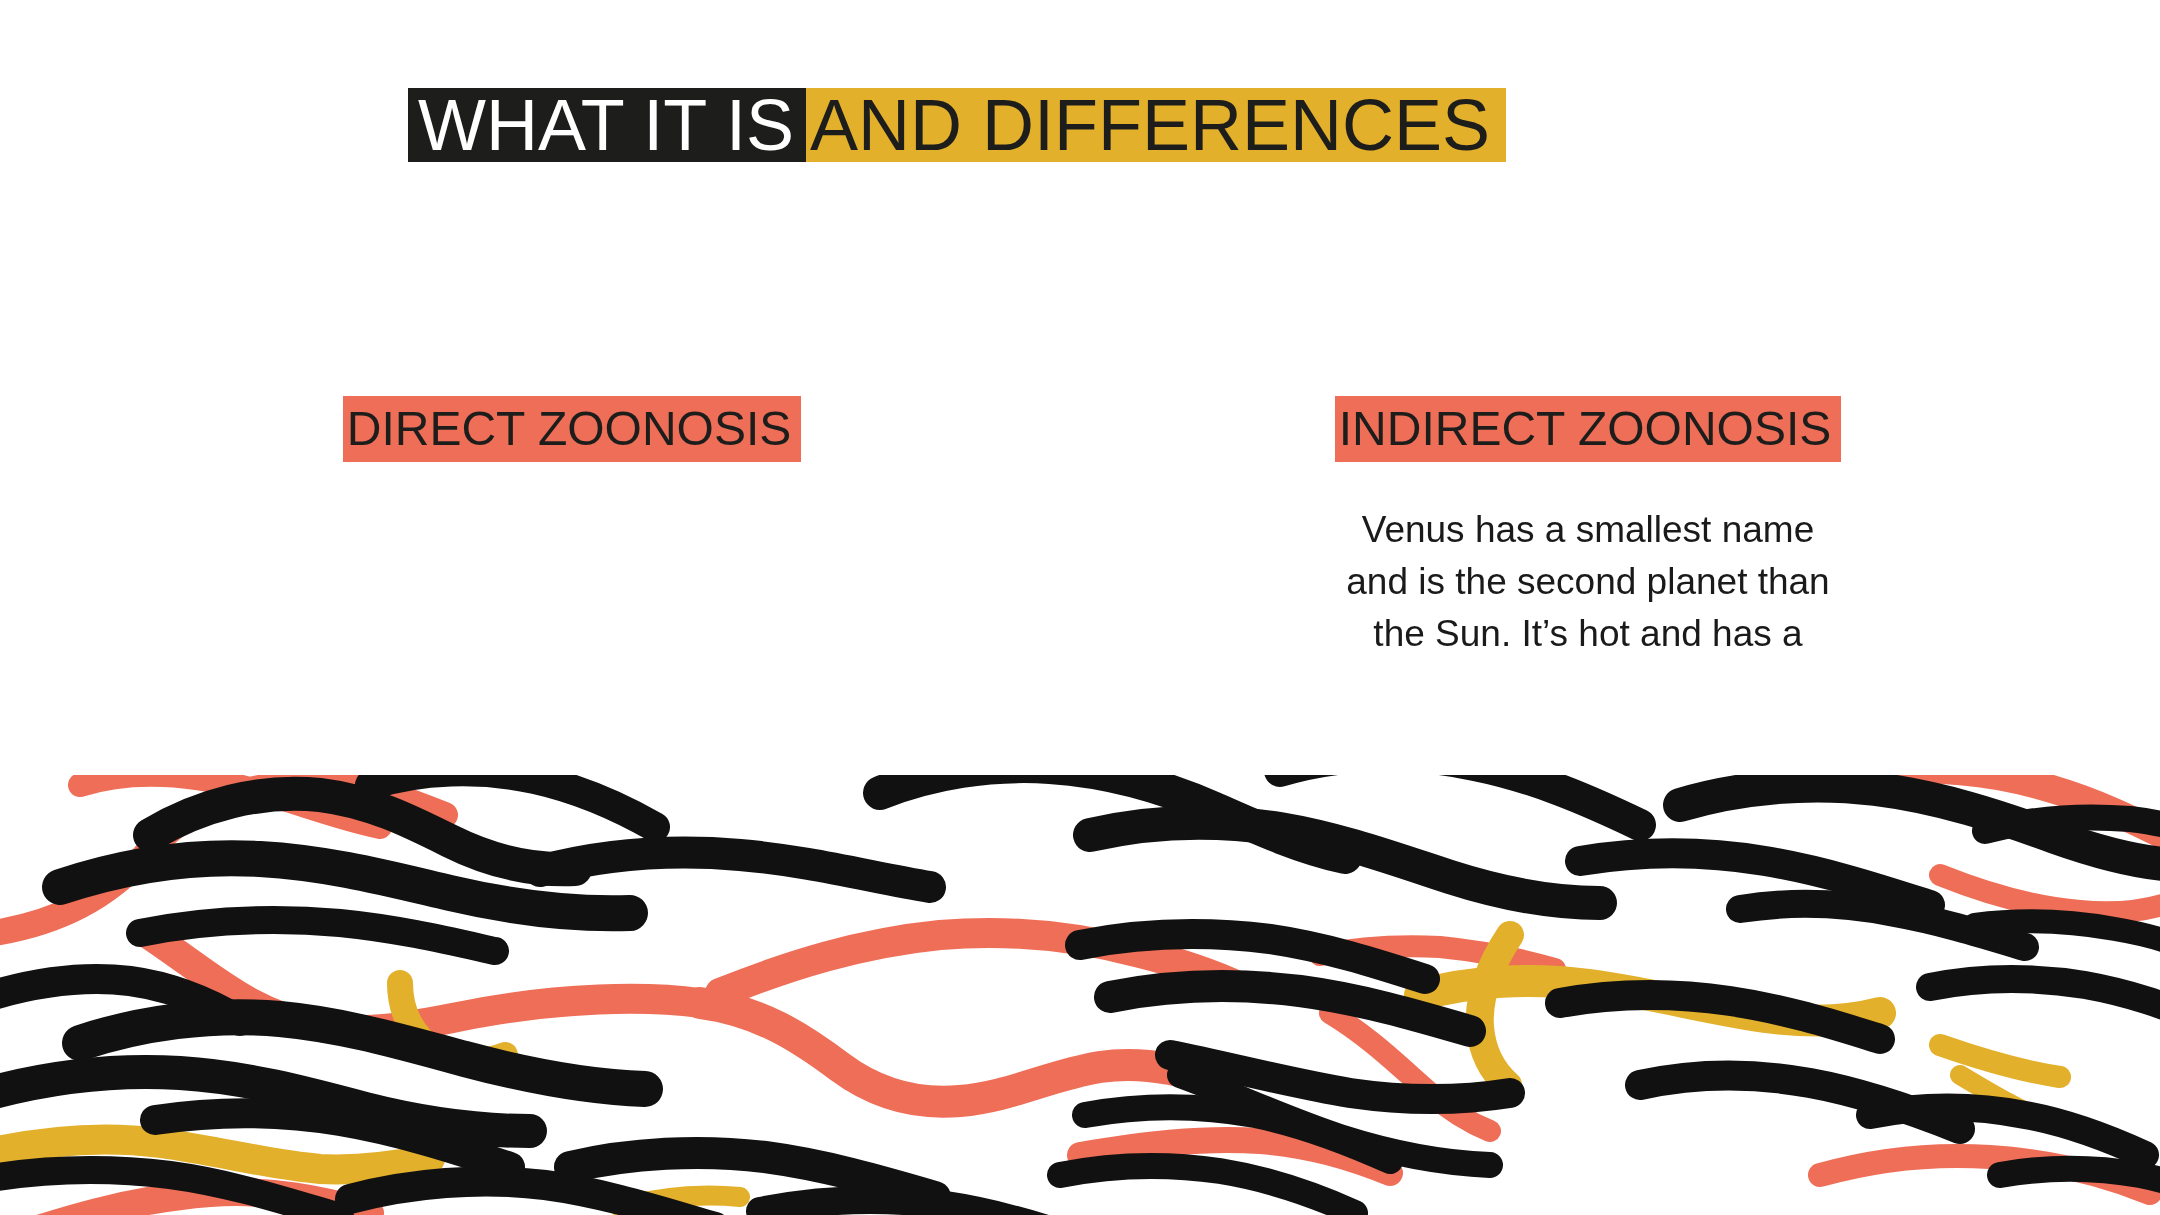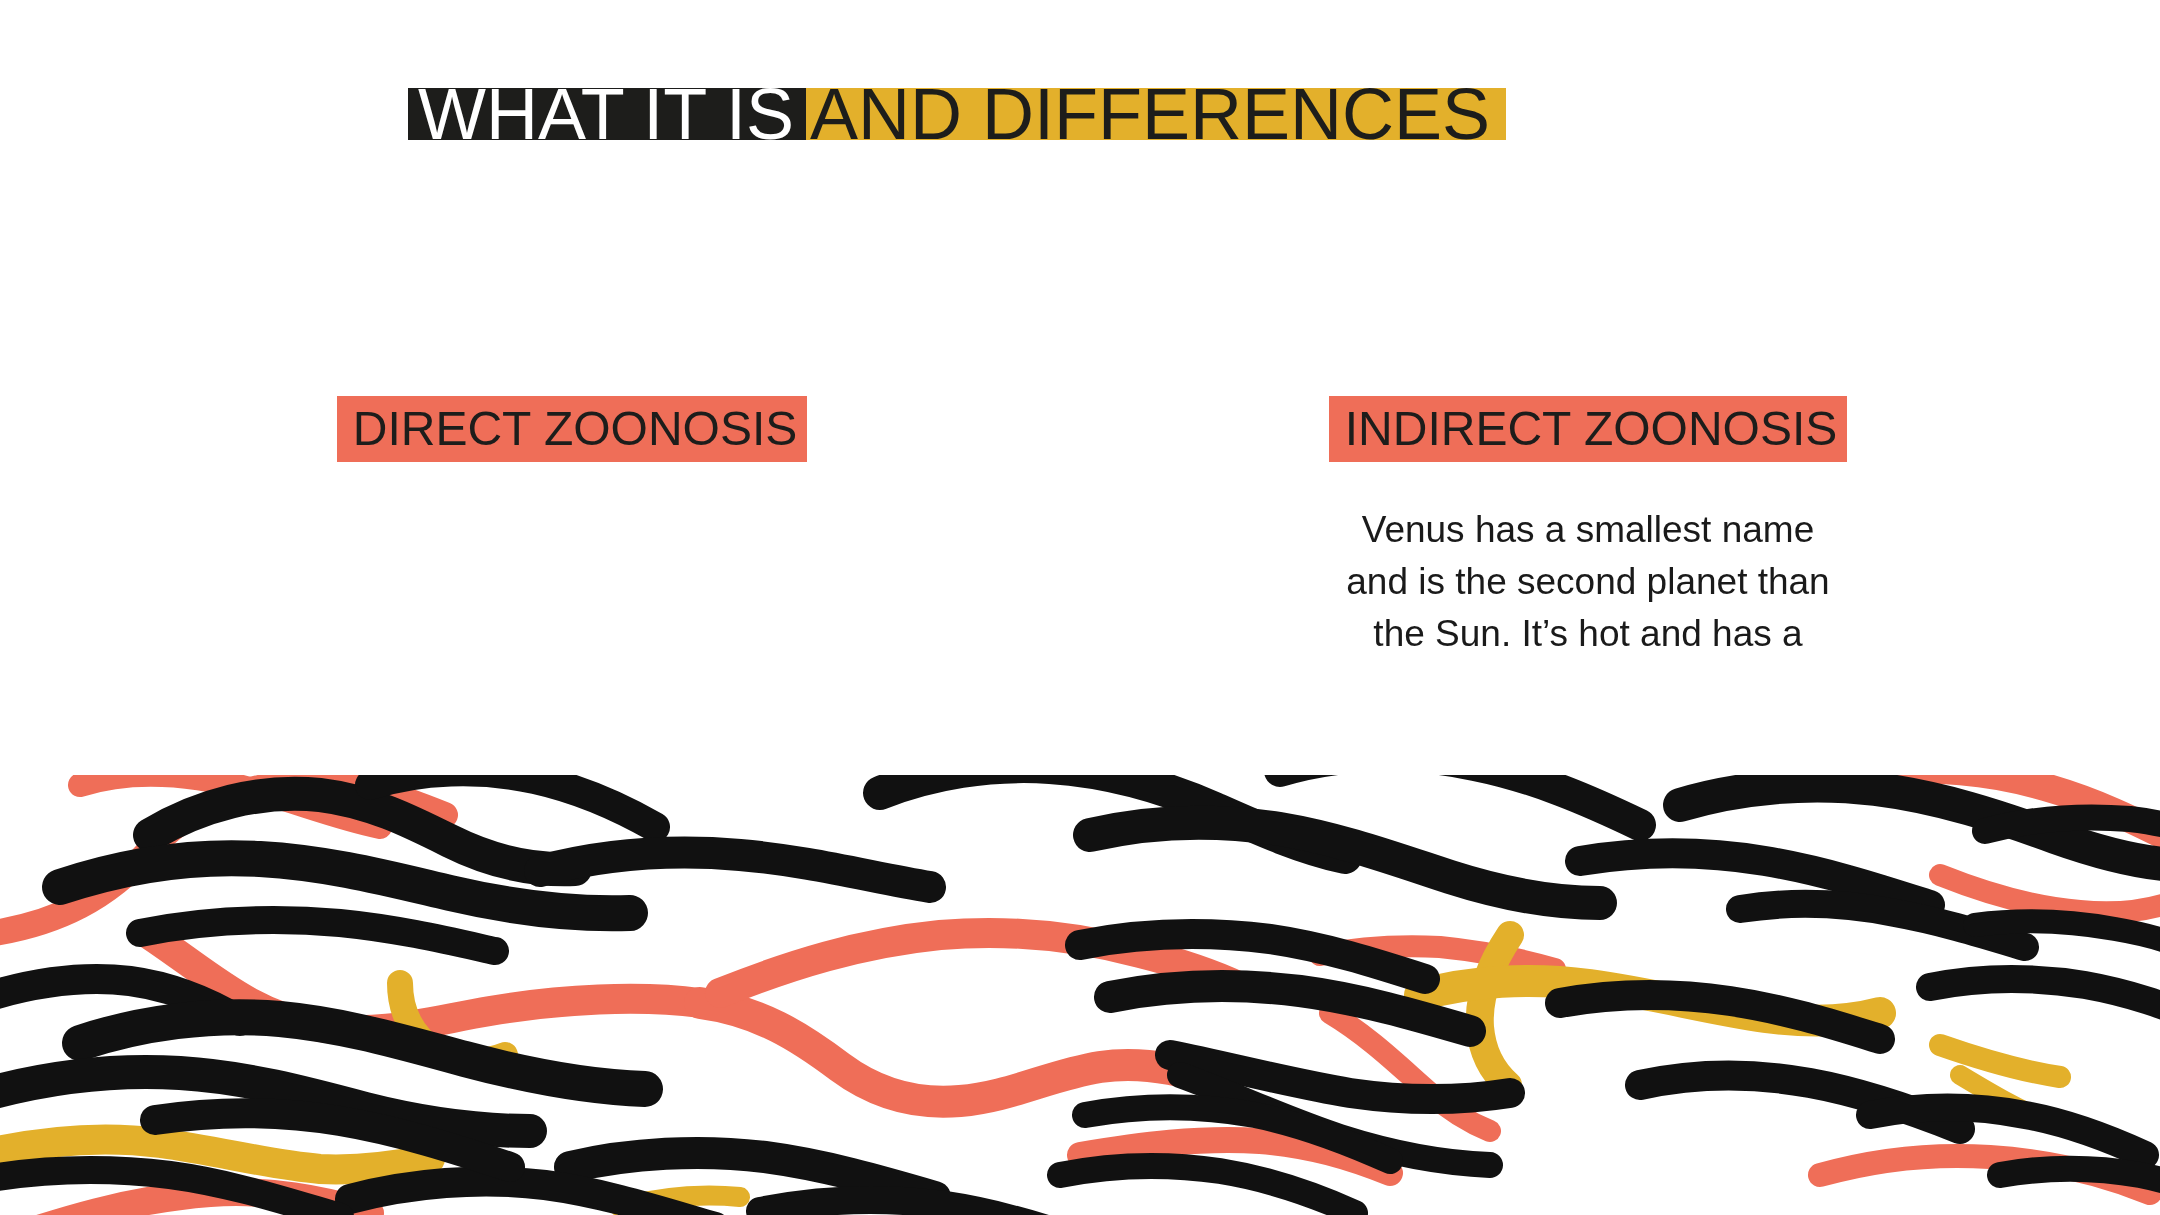--- a/index.html
+++ b/index.html
@@ -34,21 +34,21 @@
     align-items: stretch;
     white-space: nowrap;
   }
   .title-seg {
     display: block;
     font-size: 72px;
     line-height: 74px;
     font-weight: 400;
     letter-spacing: 0px;
     padding: 0 2px 0 10px;
-    height: 52px;
+    height: 74px;
     display: flex;
     align-items: center;
   }
   .title-seg.dark {
     background: #1d1d1b;
     color: #ffffff;
     padding-right: 12px;
   }
   .title-seg.accent {
     background: #e3b02b;
@@ -73,21 +73,21 @@
     flex-direction: column;
     align-items: center;
   }
   .col-heading {
     display: inline-block;
     background: #ef6e58;
     color: #1d1d1b;
     font-size: 48px;
     line-height: 62px;
     font-weight: 400;
-    padding: 2px 10px 2px 16px;
+    padding: 2px 10px 2px 4px;
     white-space: nowrap;
     letter-spacing: 0px;
   }
   .col-body {
     margin-top: 42px;
     font-size: 37px;
     line-height: 52px;
     color: #1a1a1a;
     text-align: center;
     font-weight: 400;

